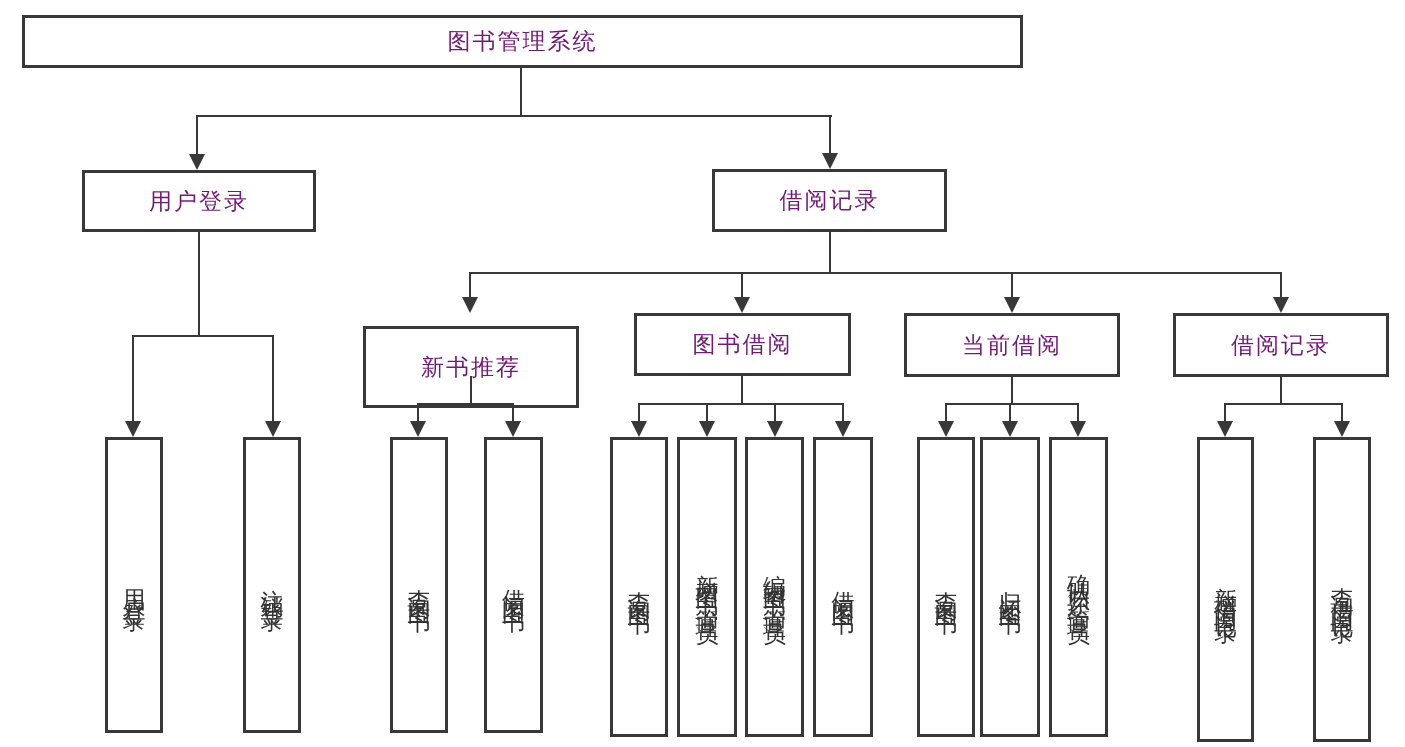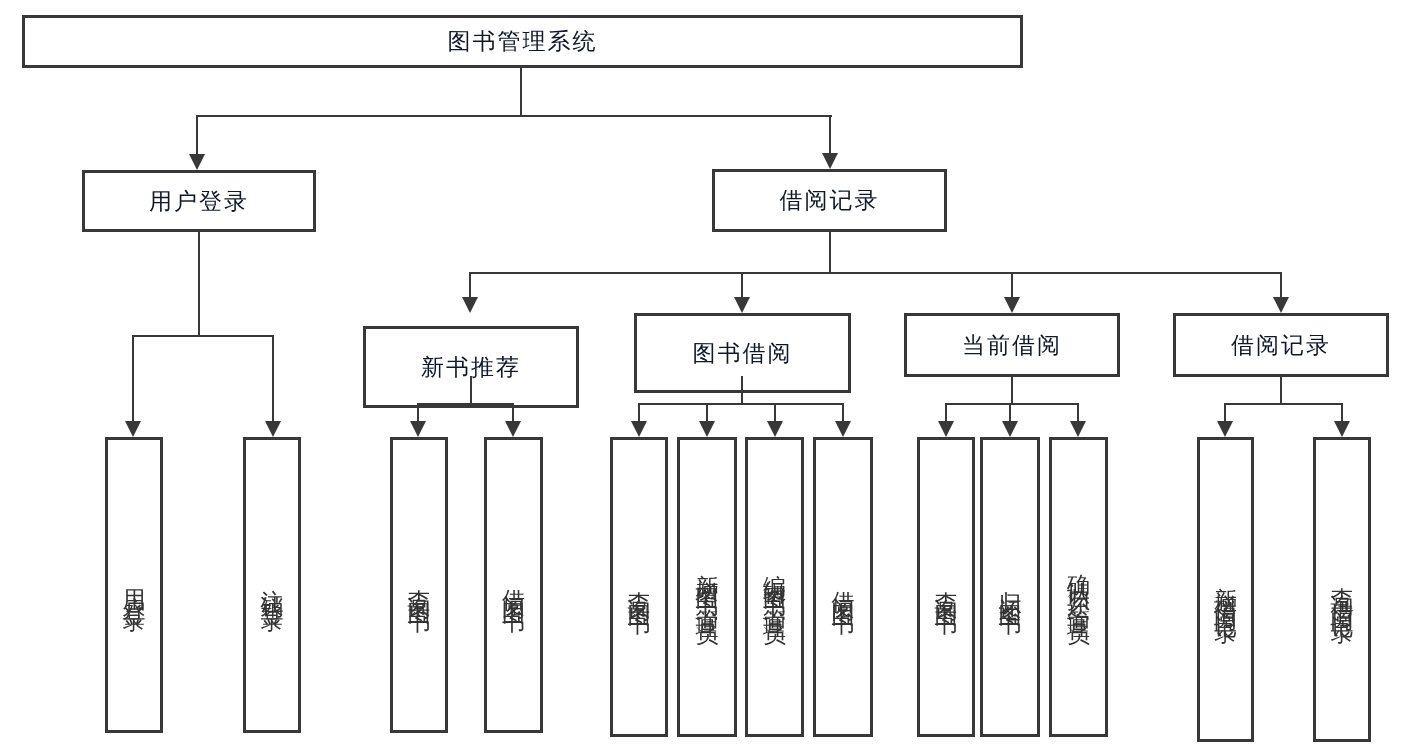--- a/index.html
+++ b/index.html
@@ -16,21 +16,21 @@
     box-sizing:border-box;
     border:3px solid #383838;
     background:#ffffff;
     display:flex;
     align-items:center;
     justify-content:center;
   }
   .hlabel{
     font-size:23px;
     letter-spacing:2px;
-    color:#0f172a;
+    color:#701a75;
     white-space:nowrap;
   }
   .vlabel{
     writing-mode:vertical-rl;
     text-orientation:mixed;
     font-size:23px;
     letter-spacing:7px;
     line-height:1;
     color:#333333;
     white-space:nowrap;
@@ -94,21 +94,21 @@
   <div class="line" style="left:1011px;top:272px;width:2px;height:28px;"></div>
   <div class="line" style="left:1280px;top:272px;width:2px;height:28px;"></div>
   <div class="arrow" style="left:462px;top:297px;"></div>
   <div class="arrow" style="left:734px;top:297px;"></div>
   <div class="arrow" style="left:1004px;top:297px;"></div>
   <div class="arrow" style="left:1273px;top:297px;"></div>
 
   <div class="box" style="left:363px;top:326px;width:216px;height:82px;">
     <span class="hlabel">新书推荐</span>
   </div>
-  <div class="box" style="left:634px;top:313px;width:217px;height:80px;">
+  <div class="box" style="left:634px;top:313px;width:217px;height:63px;">
     <span class="hlabel">图书借阅</span>
   </div>
   <div class="box" style="left:1173px;top:313px;width:216px;height:64px;">
     <span class="hlabel">借阅记录</span>
   </div>
   <div class="box" style="left:904px;top:313px;width:216px;height:64px;">
     <span class="hlabel">当前借阅</span>
   </div>
 
   <div class="line" style="left:470px;top:376px;width:2px;height:27px;"></div>

